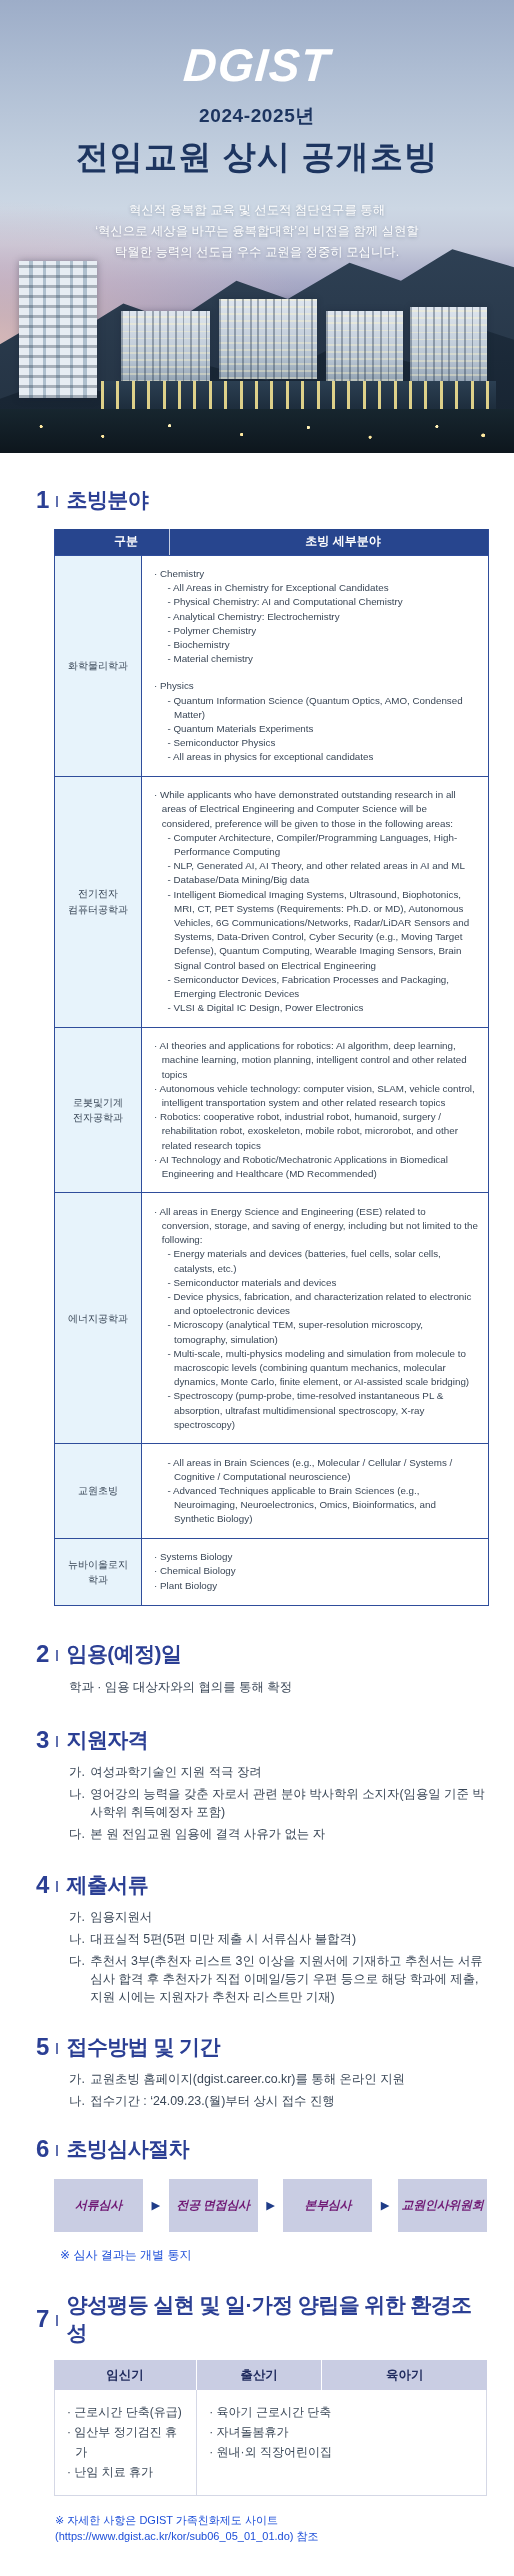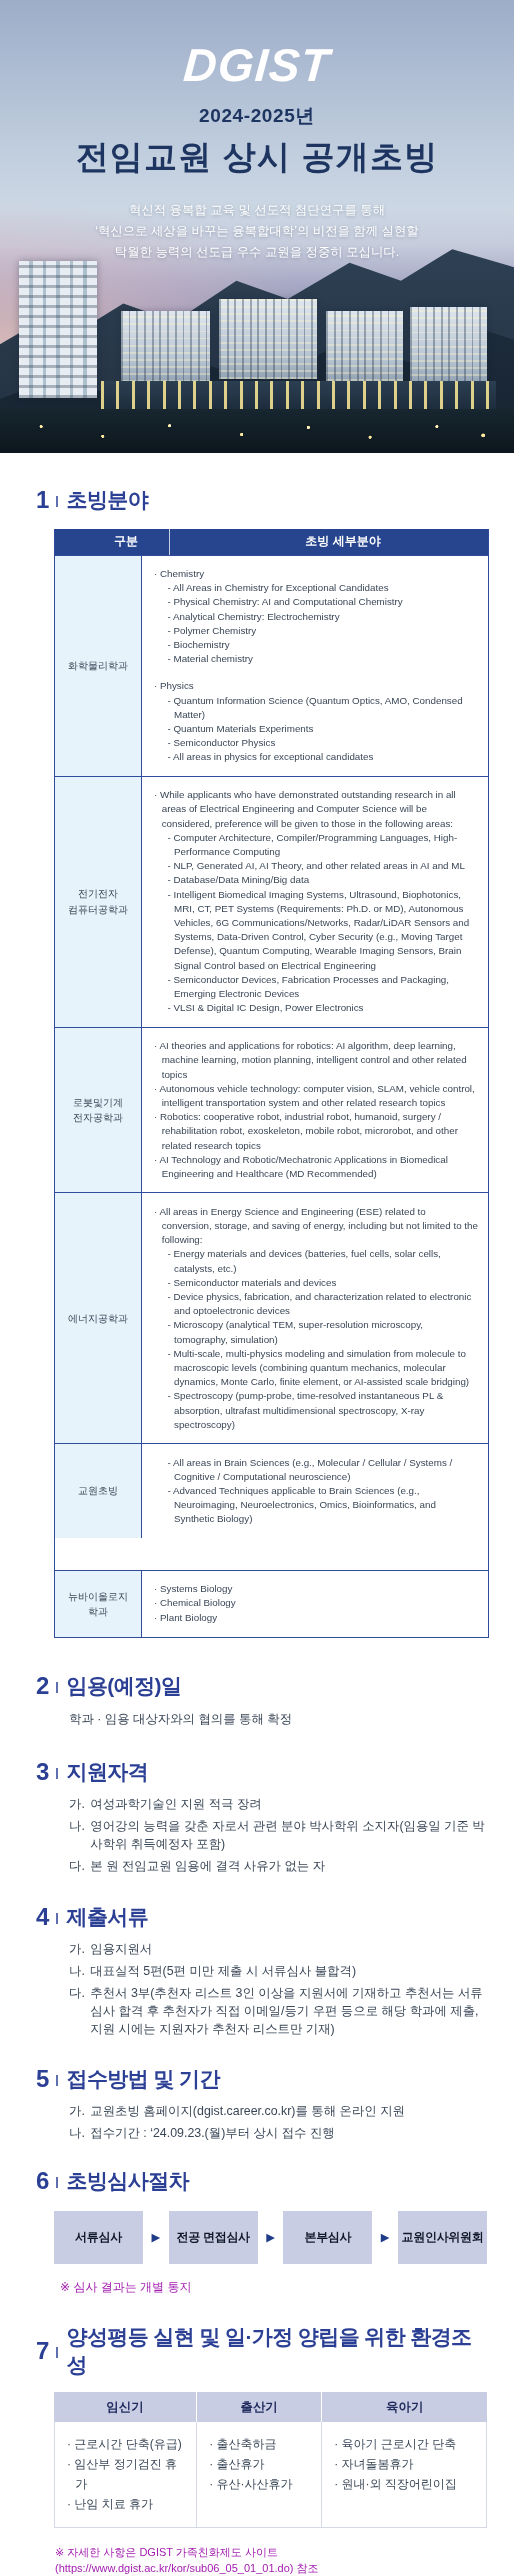--- a/index.html
+++ b/index.html
@@ -92,31 +92,31 @@
   .t1-items{flex:1;padding:11.3px 9.5px 11.3px 12px;}
   .it{font-size:9.8px;line-height:14.2px;color:#3a4757;}
   .it.l1{padding-left:7.7px;text-indent:-7.7px;}
   .it.l2{padding-left:20px;text-indent:-6.5px;}
   .it.gap{height:13px;}
   .r1{min-height:197px;box-sizing:border-box;}
   .r2{min-height:251px;box-sizing:border-box;}
   .r3{min-height:139px;box-sizing:border-box;}
   .r4{min-height:207px;box-sizing:border-box;}
   .r5{min-height:80px;box-sizing:border-box;}
-  .r6{min-height:67px;box-sizing:border-box;margin-top:32px;}
+  .r6{min-height:67px;box-sizing:border-box;}
 
   
   .flow{display:flex;align-items:center;margin:15.4px 0 0 18px;width:433px;}
   .step{display:flex;align-items:center;flex:1;}
   .step:last-child{flex:0 0 auto;}
-  .box{width:89px;height:53px;background:#c9cde3;color:#0f172a;display:flex;align-items:center;
-    justify-content:center;font-size:12px;font-weight:700;letter-spacing:-0.3px;}
+  .box{width:89px;height:53px;background:#c9cde3;color:#701a75;display:flex;align-items:center;
+    justify-content:center;font-size:12px;font-weight:700;letter-spacing:-0.3px;font-style:italic;}
   .arrow{flex:1;text-align:center;color:#1f3c88;font-size:11.3px;}
   .step:last-child .arrow{display:none;}
-  .note{margin:15.4px 0 0 24px;font-size:12px;line-height:16.6px;color:#a21caf;}
+  .note{margin:15.4px 0 0 24px;font-size:12px;line-height:16.6px;color:#1d4ed8;}
   .note.small{font-size:11px;margin-left:19px;}
 
   
   .t2{margin:13px 0 0 18px;width:433px;box-sizing:border-box;}
   .t2-head{display:flex;}
   .t2-head > div{background:#c9cde3;color:#202b5e;font-size:12.4px;font-weight:700;height:30px;
     display:flex;align-items:center;justify-content:center;box-sizing:border-box;border-right:1.2px solid #ffffff;}
   .t2-head > div:last-child{border-right:none;}
   .t2-body{display:flex;border:0.6px solid #d5d8e6;border-top:none;box-sizing:border-box;}
   .t2-col{box-sizing:border-box;padding:12px 8.3px 13px 12px;border-right:0.6px solid #d5d8e6;}
@@ -370,26 +370,20 @@
         <div class="c2">출산기</div>
         <div class="c3">육아기</div>
       </div>
       <div class="t2-body">
         <div class="t2-col c1">
 
         <div class="t2-it">· 근로시간 단축(유급)</div>
             <div class="t2-it">· 임산부 정기검진 휴가</div>
             <div class="t2-it">· 난임 치료 휴가</div>
           </div>
-        <div class="t2-col c2">
-
-        <div class="t2-it">· 출산축하금</div>
-            <div class="t2-it">· 출산휴가</div>
-            <div class="t2-it">· 유산·사산휴가</div>
-          </div>
         <div class="t2-col c3">
 
         <div class="t2-it">· 육아기 근로시간 단축</div>
             <div class="t2-it">· 자녀돌봄휴가</div>
             <div class="t2-it">· 원내·외 직장어린이집</div>
           </div>
       </div>
     </div>
     <div class="note small">※ 자세한 사항은 DGIST 가족친화제도 사이트 (https://www.dgist.ac.kr/kor/sub06_05_01_01.do) 참조</div>
   </section>

